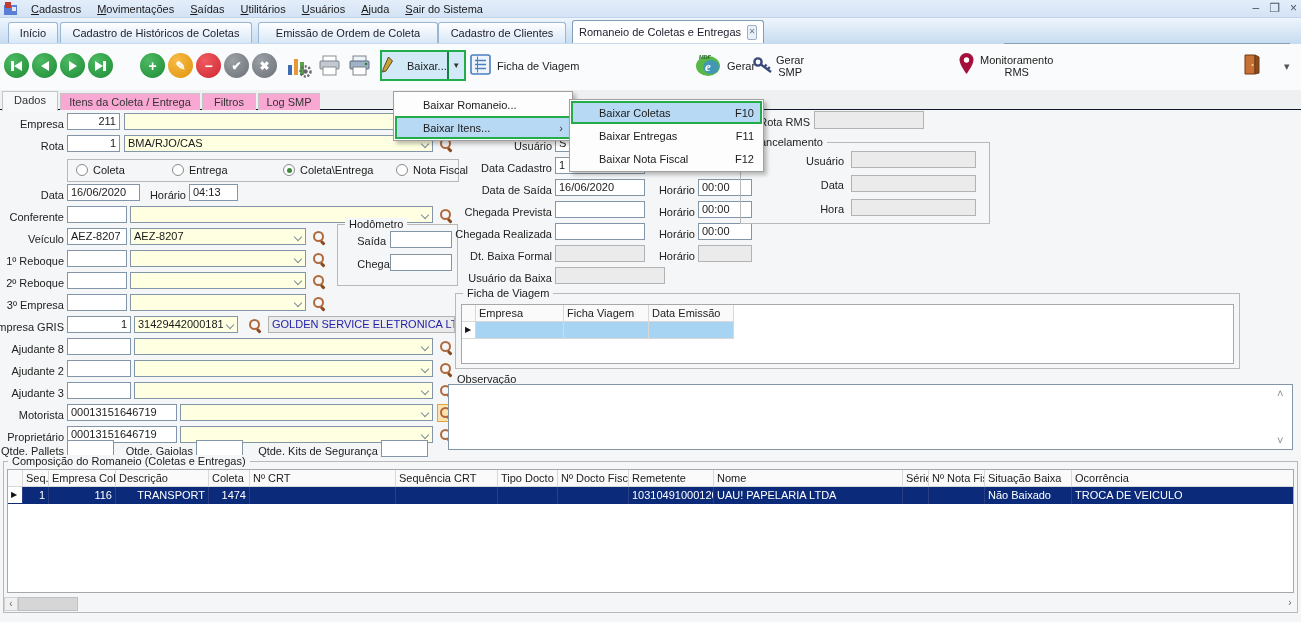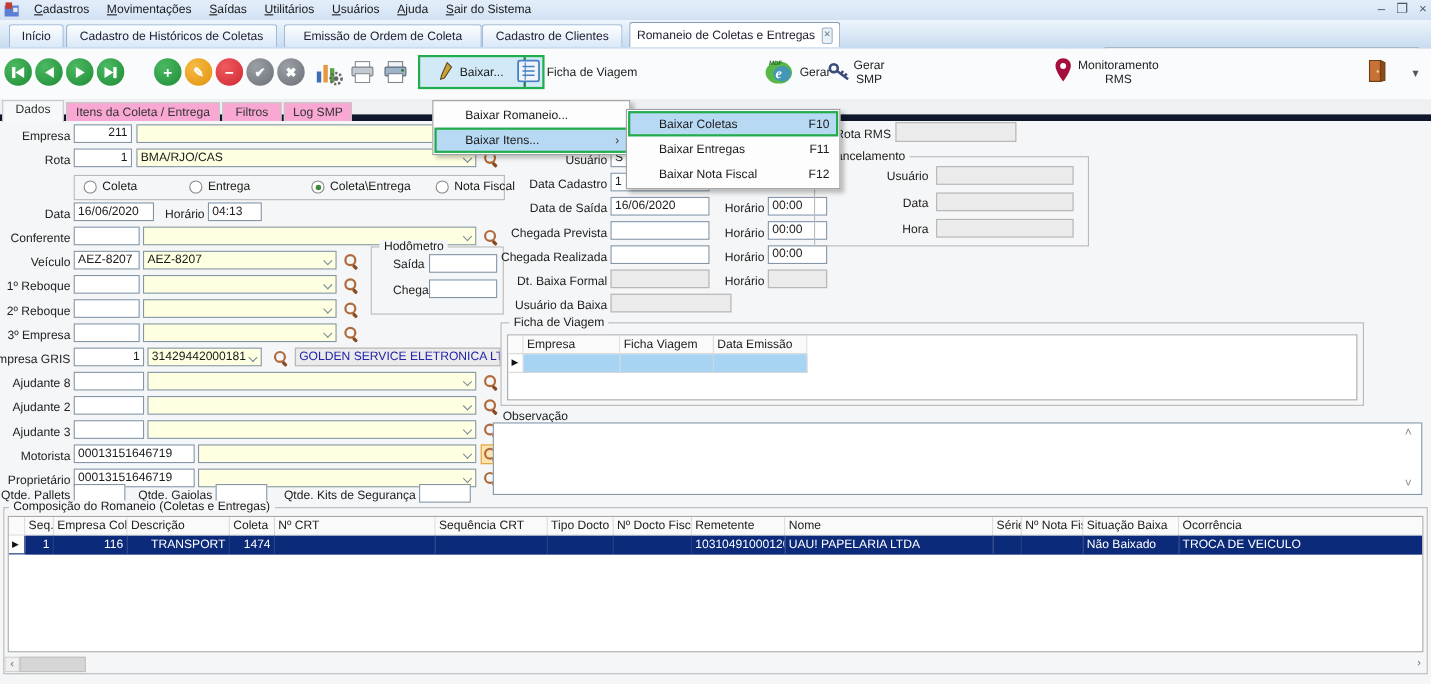--- a/index.html
+++ b/index.html
@@ -29,26 +29,26 @@
   .cbtn.green{background:radial-gradient(circle at 35% 30%,#4cba62,#1e8a36)}
   .cbtn.orange{background:radial-gradient(circle at 35% 30%,#f7bb45,#e0920a)}
   .cbtn.red{background:radial-gradient(circle at 35% 30%,#ef5a60,#cf2830)}
   .cbtn.gray{background:radial-gradient(circle at 35% 30%,#9aa0a6,#6b7artifact)} 
   .cbtn.gray{background:radial-gradient(circle at 35% 30%,#9aa0a6,#6b7076)}
   .tri-l{width:0;height:0;border-top:5px solid transparent;border-bottom:5px solid transparent;border-right:8px solid #fff}
   .tri-r{width:0;height:0;border-top:5px solid transparent;border-bottom:5px solid transparent;border-left:8px solid #fff}
   .vbar{width:3px;height:10px;background:#fff}
   .glyph{font-size:14px;line-height:14px}
   #baixar-wrap{position:absolute;left:380px;top:6px;height:31px;border:2px solid #1fae4b;background:#d2eaf8;display:flex;align-items:stretch;box-sizing:border-box}
-  #baixar-main{display:flex;align-items:center;gap:5px;padding:0 18px;border-right:2px solid #15803d}
+  #baixar-main{display:flex;align-items:center;gap:12px;padding:0 0;border-right:2px solid #15803d}
   #baixar-arrow{width:15px;display:flex;align-items:center;justify-content:center;color:#333;font-size:8px}
   .tlabel{position:absolute;color:#222;white-space:nowrap}
   .pre{white-space:pre-line;text-align:center;line-height:12px}
   
-  #formtabs{position:absolute;left:0;top:90px;width:1301px;height:20px;background:#eef0f2;border-bottom:6px solid #0f172a;box-sizing:border-box}
+  #formtabs{position:absolute;left:0;top:90px;width:1301px;height:20px;background:#eef0f2;border-bottom:1px solid #0f172a;box-sizing:border-box}
   .ftab{position:absolute;top:3px;height:17px;box-sizing:border-box;border:1px solid #c5c5c5;border-bottom:none;background:#f9a8d4;text-align:center;line-height:16px;white-space:nowrap;padding:0 6px;color:#333}
   .ftab.active{top:1px;height:20px;background:#f7f8f9;z-index:3;font-weight:normal}
   
   #formbg{position:absolute;left:0;top:110px;width:1301px;height:512px;background:#f5f6f7}
   .lbl{position:absolute;white-space:nowrap;color:#222;line-height:17px}
   .fld{position:absolute;height:17px;background:#fff;border:1px solid #8296a8;box-sizing:border-box;line-height:15px;padding:0 3px;overflow:hidden;white-space:nowrap}
   .fld.y{background:#ffffe1}
   .fld.g{background:#ebebeb;border-color:#b3b3b3}
   .fld.r{text-align:right}
   .combo::after{content:"";position:absolute;right:4px;top:5px;width:5px;height:5px;border-right:1.5px solid #7c8c9a;border-bottom:1.5px solid #7c8c9a;transform:rotate(45deg)}

